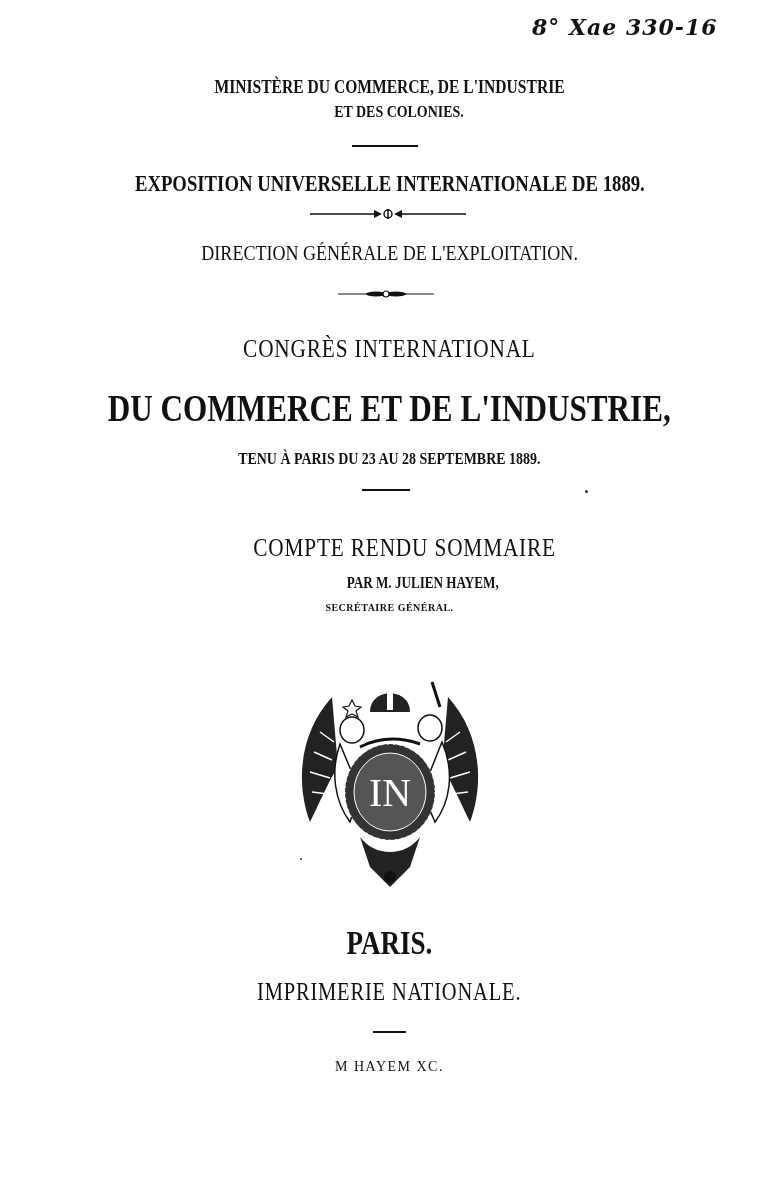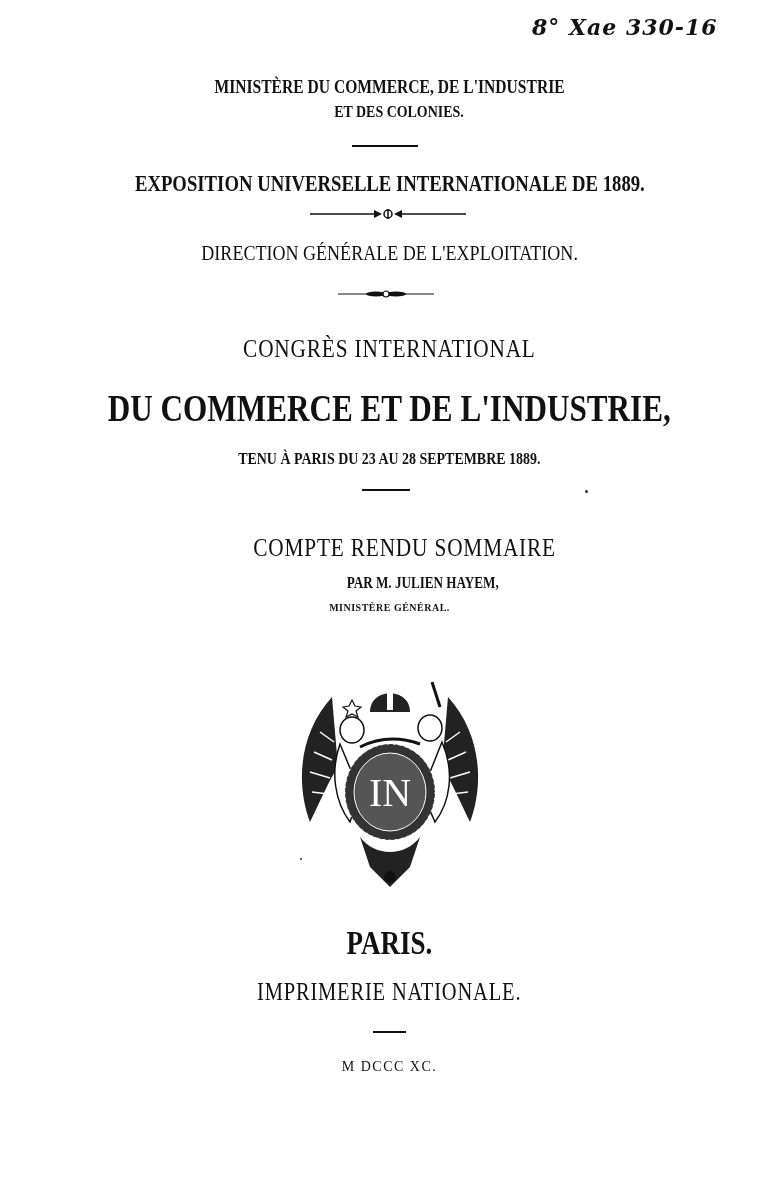--- a/index.html
+++ b/index.html
@@ -62,21 +62,21 @@
 <div class="rule" style="top:489px;left:362px;width:48px;"></div>
 <div class="dot" style="top:490px;left:585px;"></div>
 
 <div class="line" style="top:533px;font-size:26px;font-weight:normal;letter-spacing:1px;padding-left:15px;">
   <span class="cond">COMPTE RENDU SOMMAIRE</span>
 </div>
 <div class="line" style="top:574px;font-size:16px;margin-left:33px;">
   <span class="cond">PAR M. JULIEN HAYEM,</span>
 </div>
 <div class="line" style="top:602px;font-size:10px;letter-spacing:0.5px;">
-  <span>MINISTÈRE GÉNÉRAL.</span>
+  <span>SECRÉTAIRE GÉNÉRAL.</span>
 </div>
 
 <svg class="orn" style="top:672px;left:290px;" width="200" height="220" viewBox="0 0 200 220">
 
   <path d="M42 25 C10 60 5 110 20 150 C30 130 38 110 48 95 Z" fill="#222"></path>
   <path d="M158 25 C190 60 195 110 180 150 C170 130 162 110 152 95 Z" fill="#222"></path>
   <path d="M30 60 L44 70 M24 80 L42 88 M20 100 L40 106 M22 120 L38 122" stroke="#fff" stroke-width="1.5"></path>
   <path d="M170 60 L156 70 M176 80 L158 88 M180 100 L160 106 M178 120 L162 122" stroke="#fff" stroke-width="1.5"></path>
 
   <path d="M80 40 C80 15 120 15 120 40 Z" fill="#222"></path>
@@ -102,14 +102,14 @@
 <div class="dot" style="top:858px;left:300px;width:2px;height:2px;"></div>
 
 <div class="line" style="top:925px;font-size:33px;font-weight:bold;">
   <span class="cond">PARIS.</span>
 </div>
 <div class="line" style="top:978px;font-size:25px;font-weight:normal;letter-spacing:1px;">
   <span class="cond">IMPRIMERIE NATIONALE.</span>
 </div>
 <div class="rule" style="top:1031px;left:373px;width:33px;"></div>
 <div class="line" style="top:1059px;font-size:14px;font-weight:normal;letter-spacing:1.5px;">
-  <span>M DCCC XC.</span>
+  <span>M HAYEM XC.</span>
 </div>
 
 </body></html>

